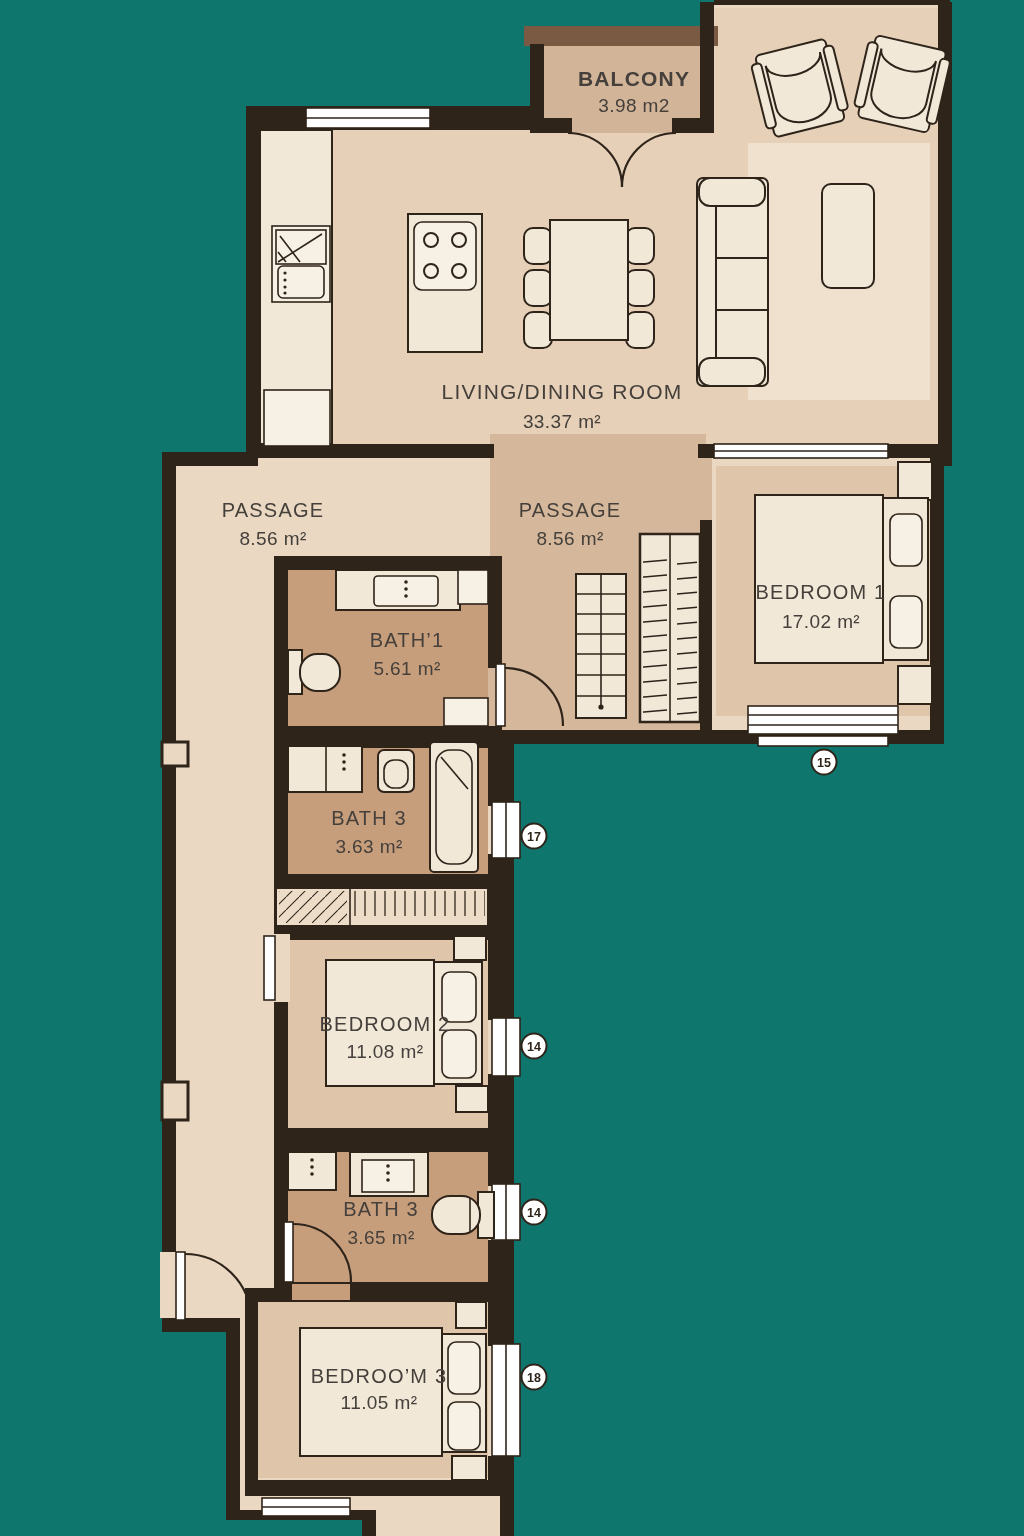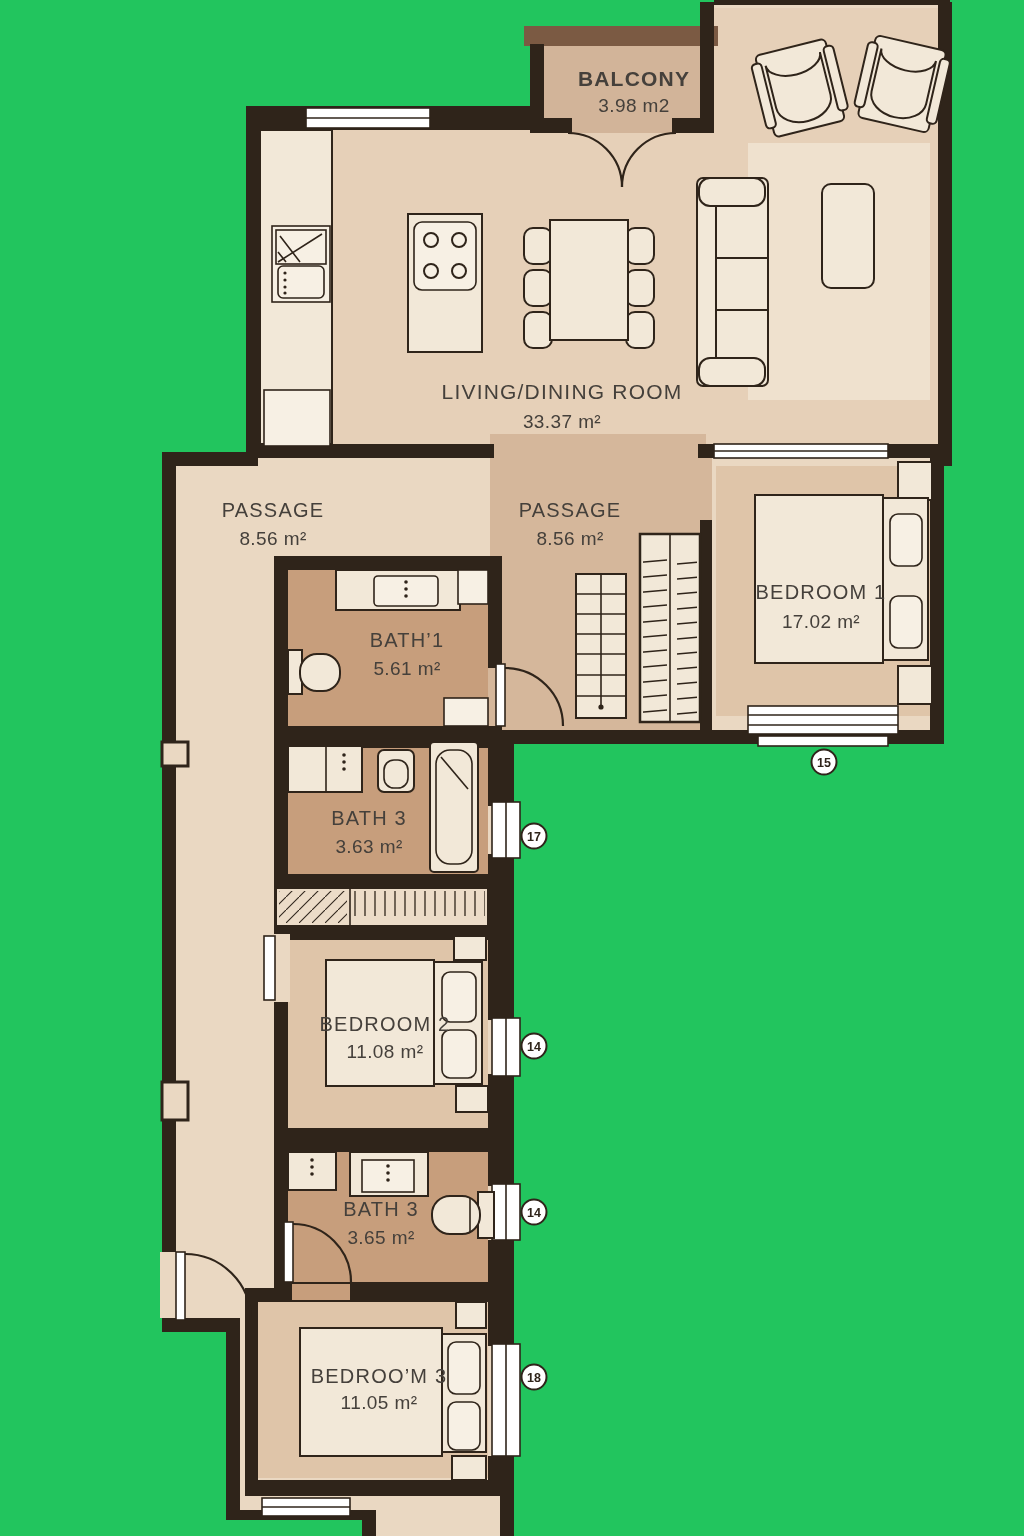--- a/index.html
+++ b/index.html
@@ -1,16 +1,16 @@
 <!DOCTYPE html>
 <html><head>
 <meta charset="utf-8">
 <style>
   html,body{margin:0;padding:0;background:#fff;}
-  .page{position:relative;width:1024px;height:1536px;background:#22c55e;overflow:hidden;
+  .page{position:relative;width:1024px;height:1536px;background:#0f766e;overflow:hidden;
         font-family:"Liberation Sans", sans-serif;}
   svg{display:block;}
   .w{fill:#2f241a;}
   .flr{fill:#ead8c2;}
   .liv{fill:#e6d0b8;}
   .pasd{fill:#d5b79b;}
   .bath{fill:#c79e7c;}
   .bed{fill:#dfc5a9;}
   .balc{fill:#d2b499;}
   .balw{fill:#7b5a43;}

